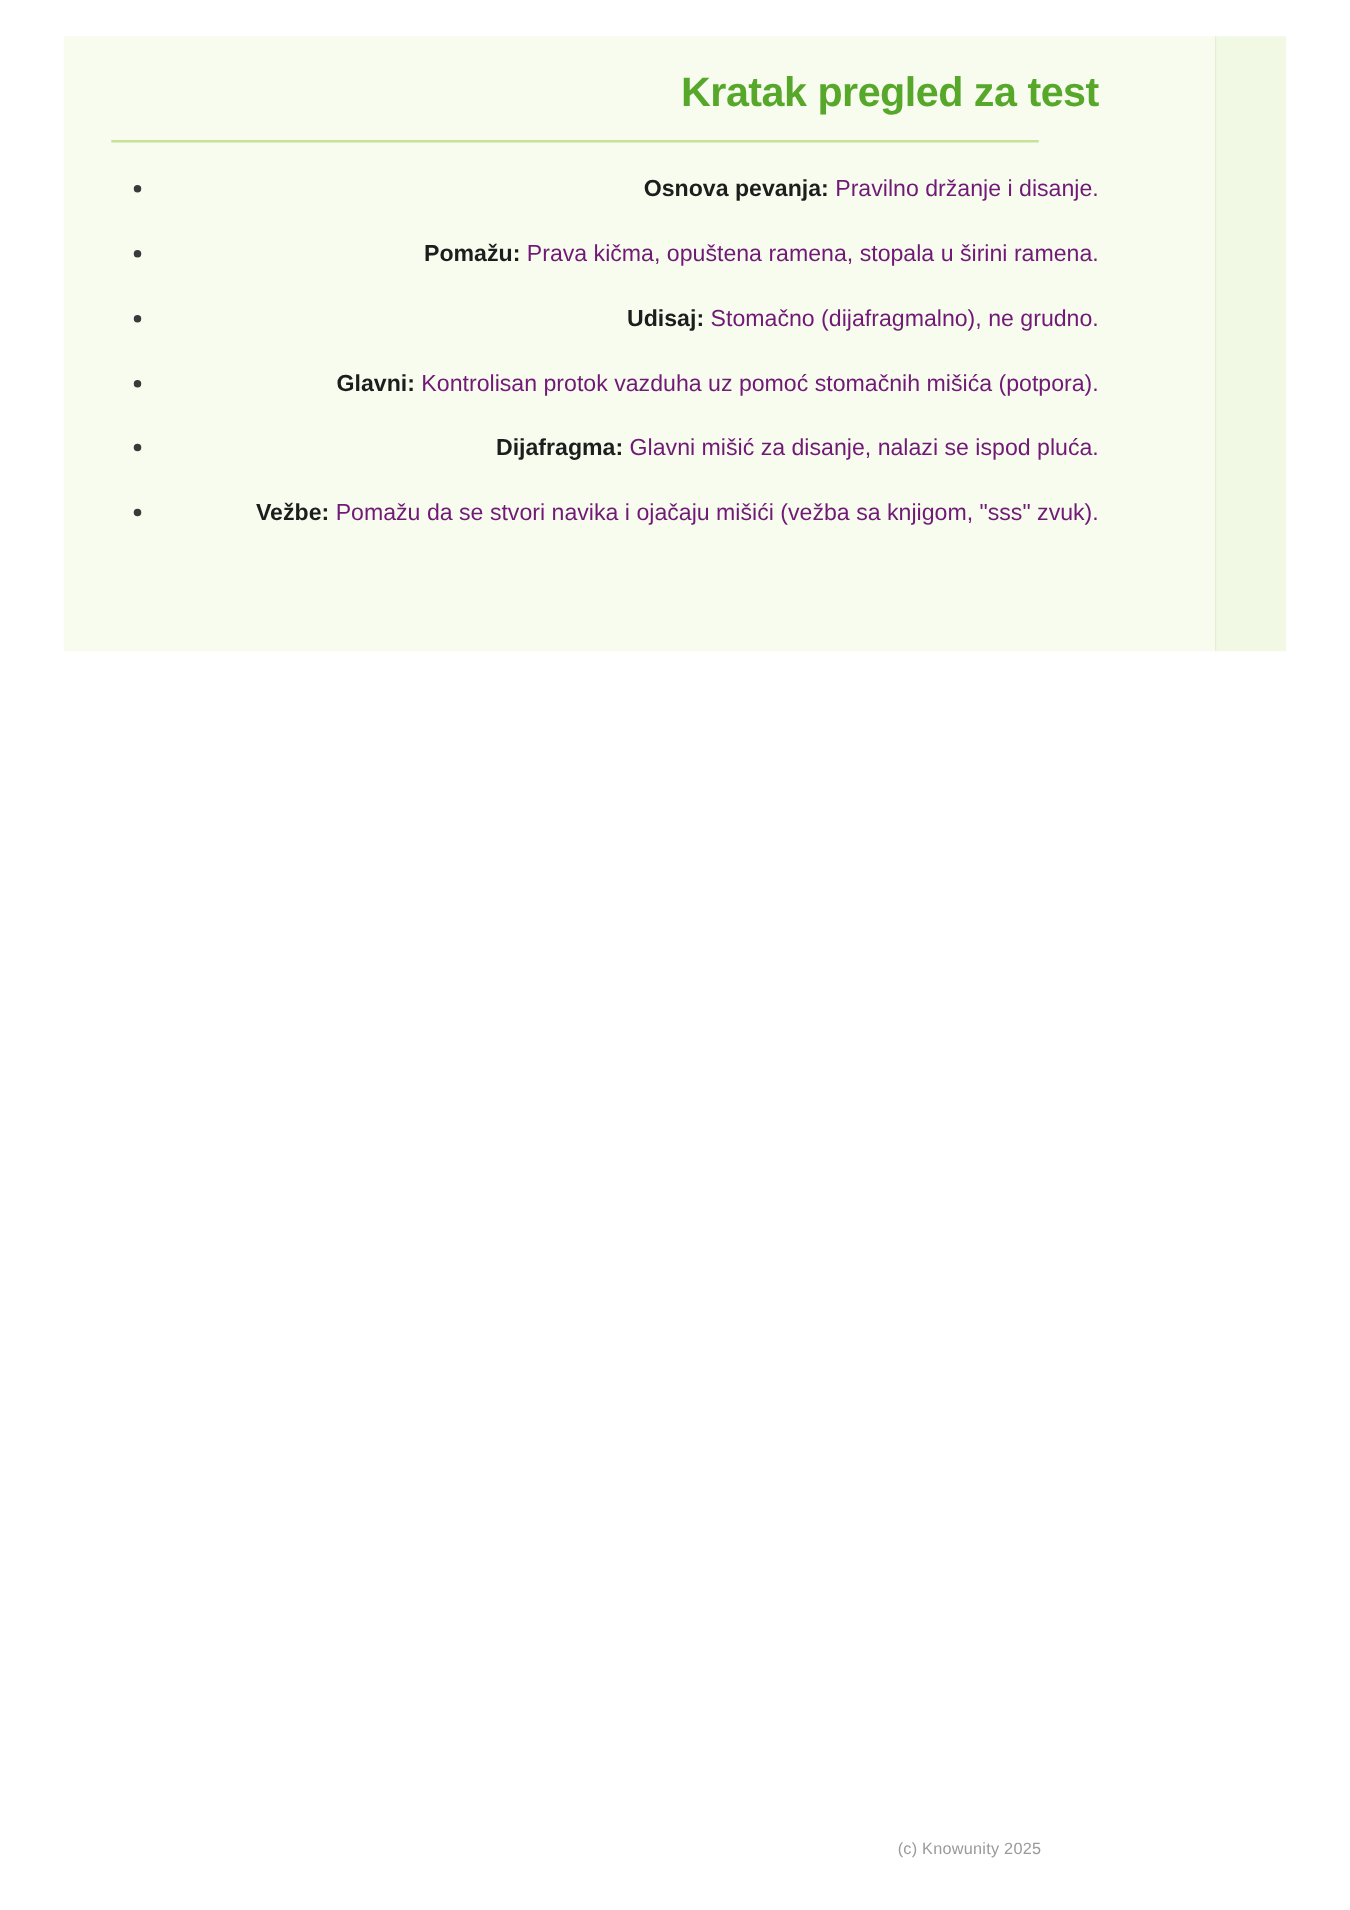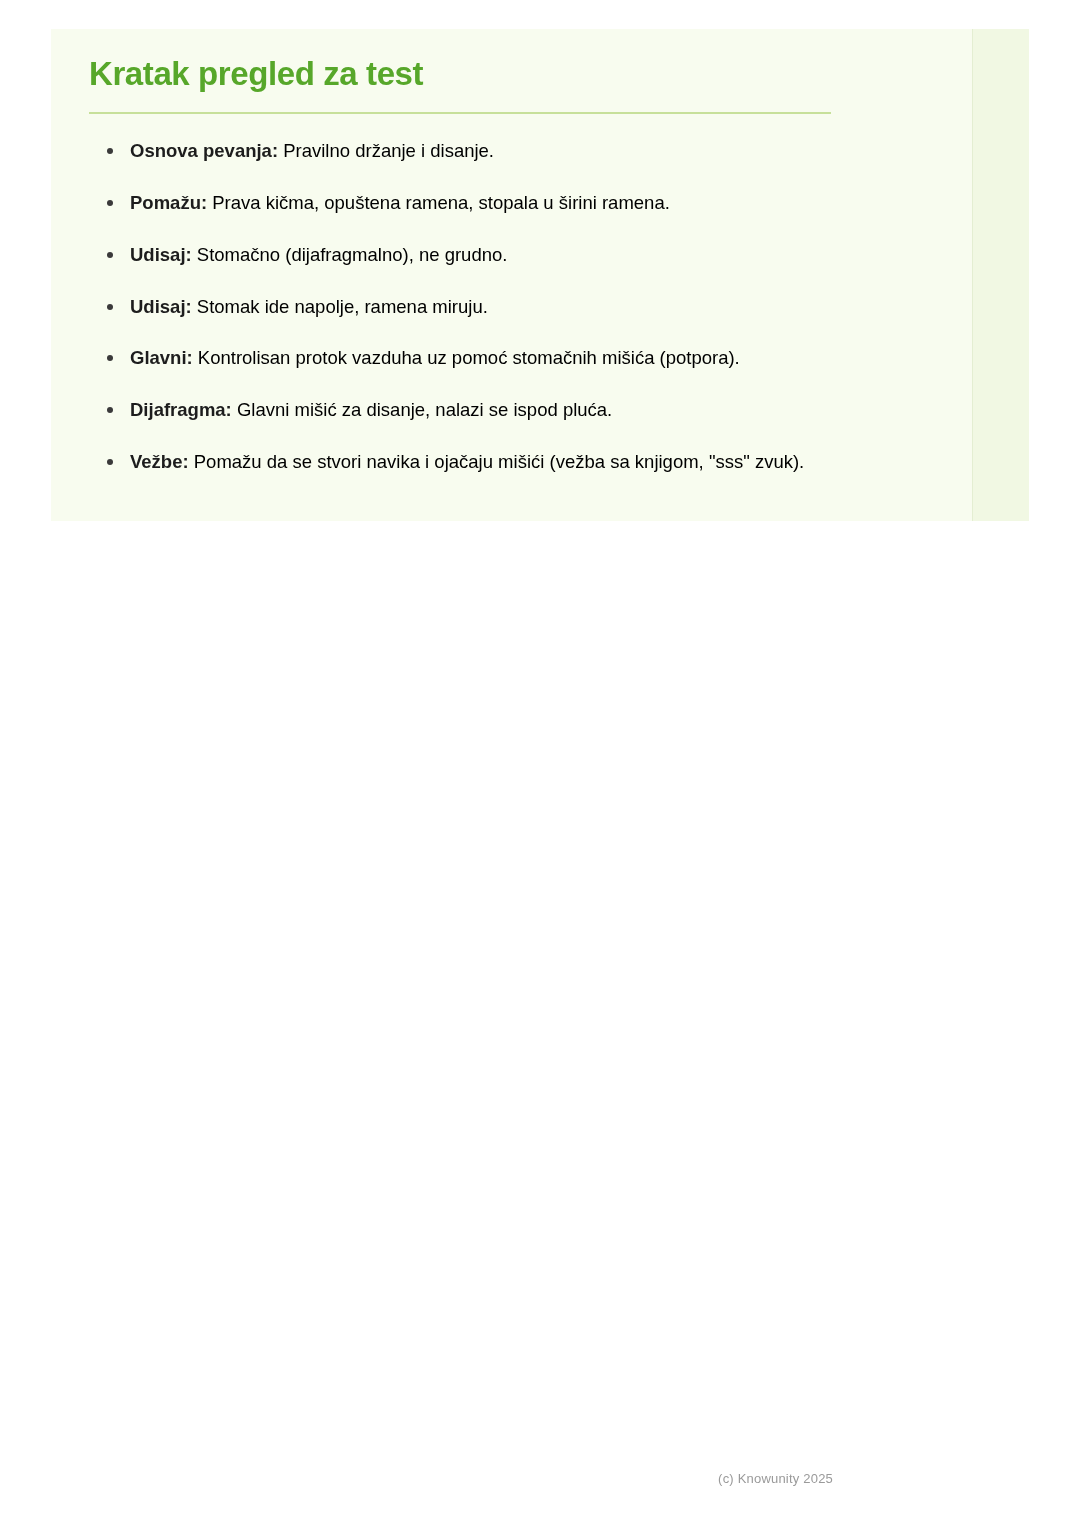--- a/index.html
+++ b/index.html
@@ -16,20 +16,21 @@
   }
 
   .page {
     position: absolute;
     left: 0;
     top: 0;
     width: 901px;
     height: 1528px;
     background: #ffffff;
     box-sizing: border-box;
+    text-align: right;
   }
 
   .summary-card {
     position: absolute;
     left: 51px;
     top: 29px;
     width: 978px;
     height: 492px;
     background: #f8fcef;
     box-sizing: border-box;
@@ -99,21 +100,21 @@
     border-radius: 50%;
     background: #3a3a3a;
   }
 
   .term {
     font-weight: bold;
     color: #1d1d1d;
   }
 
   .desc {
-    color: #000000;
+    color: #701a75;
   }
 
   .footer-credit {
     position: absolute;
     right: 68px;
     bottom: 42px;
     font-size: 13px;
     color: #9a9a9a;
     letter-spacing: 0.2px;
     margin-left: 29px;
@@ -144,24 +145,20 @@
         <li>
           <span class="term">Pomažu:</span>
           <span class="desc">Prava kičma, opuštena ramena, stopala u širini ramena.</span>
         </li>
 
         <li>
           <span class="term">Udisaj:</span>
           <span class="desc">Stomačno (dijafragmalno), ne grudno.</span>
         </li>
 
-        <li>
-          <span class="term">Udisaj:</span>
-          <span class="desc">Stomak ide napolje, ramena miruju.</span>
-        </li>
 
         <li>
           <span class="term">Glavni:</span>
           <span class="desc">Kontrolisan protok vazduha uz pomoć stomačnih mišića (potpora).</span>
         </li>
 
         <li>
           <span class="term">Dijafragma:</span>
           <span class="desc">Glavni mišić za disanje, nalazi se ispod pluća.</span>
         </li>

